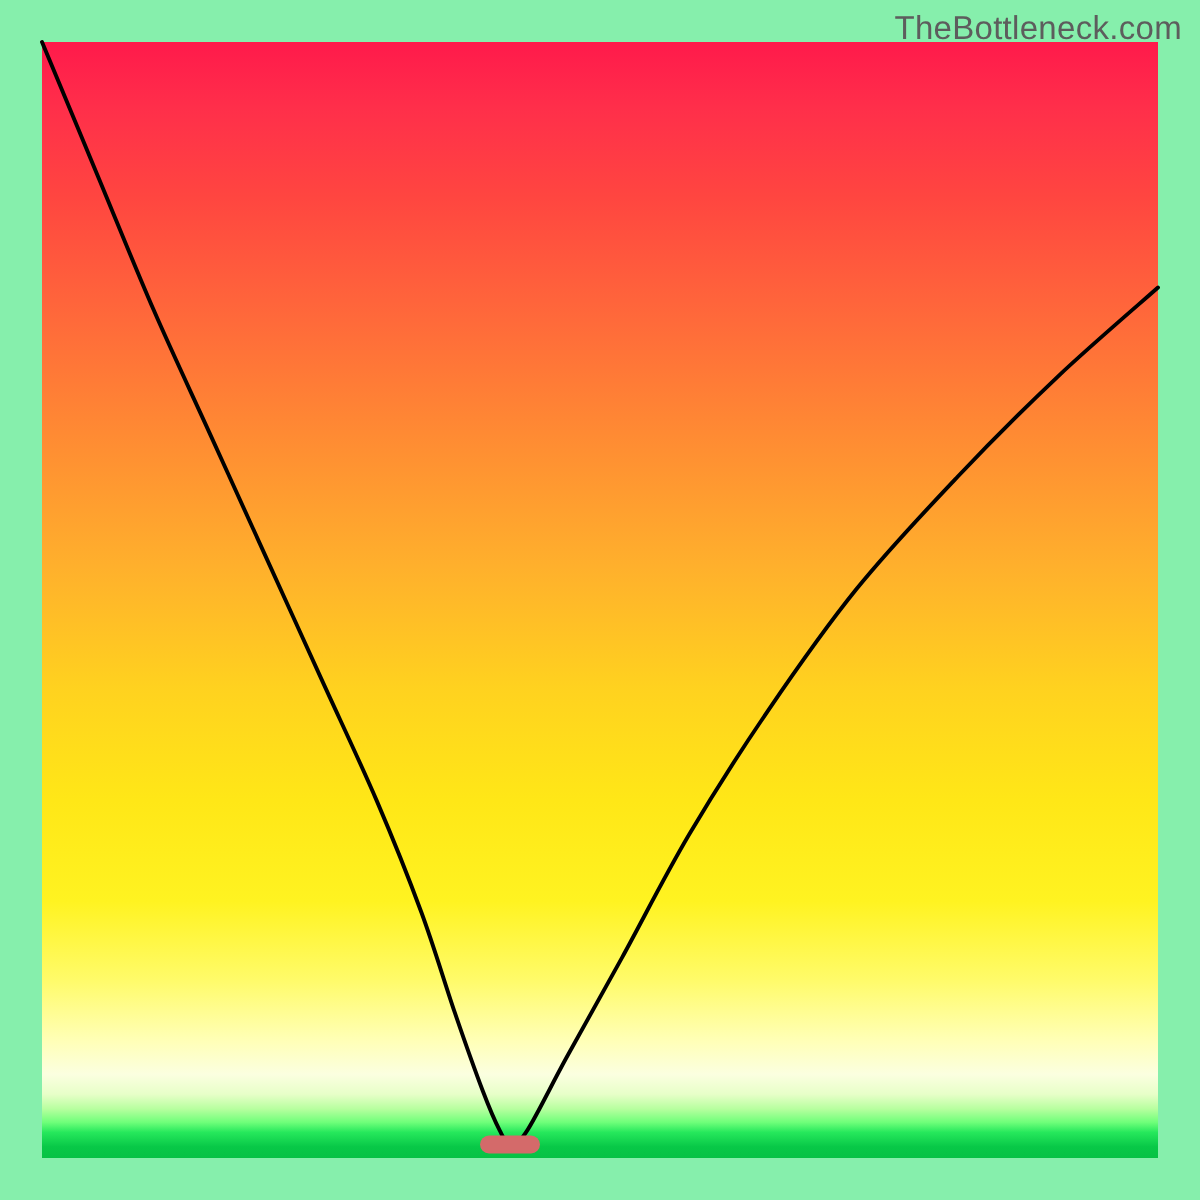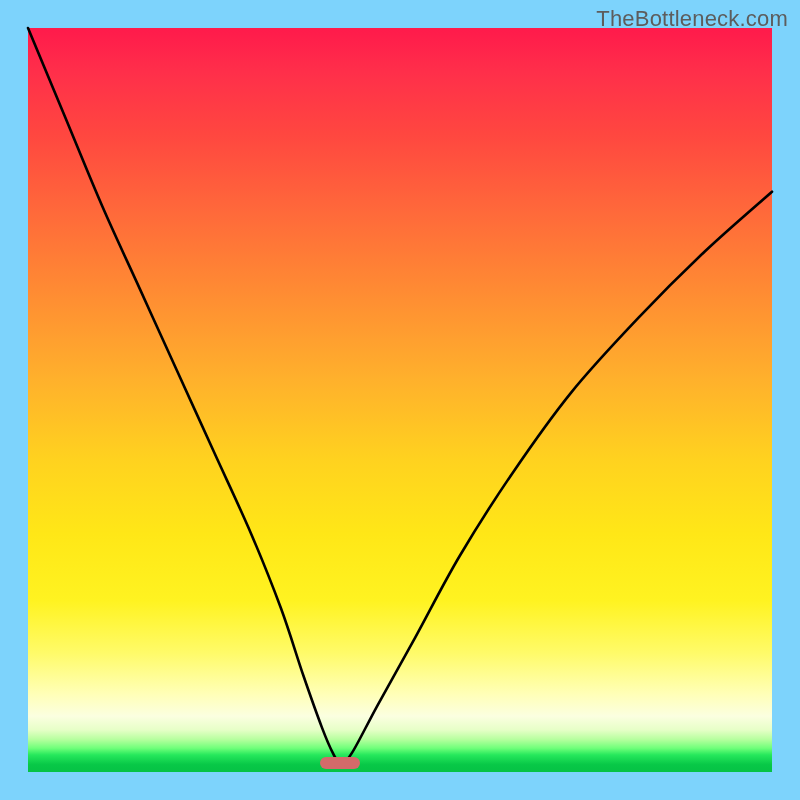--- a/index.html
+++ b/index.html
@@ -10,21 +10,21 @@
     overflow: hidden;
     background: #000;
     font-family: Arial, Helvetica, sans-serif;
   }
   .frame {
     position: absolute;
     left: 0;
     top: 0;
     width: 800px;
     height: 800px;
-    background: #7dd3fc;
+    background: #86efac;
   }
   .plot {
     position: absolute;
     left: 28px;
     top: 28px;
     width: 744px;
     height: 744px;
     
     background: linear-gradient(
       to bottom,

